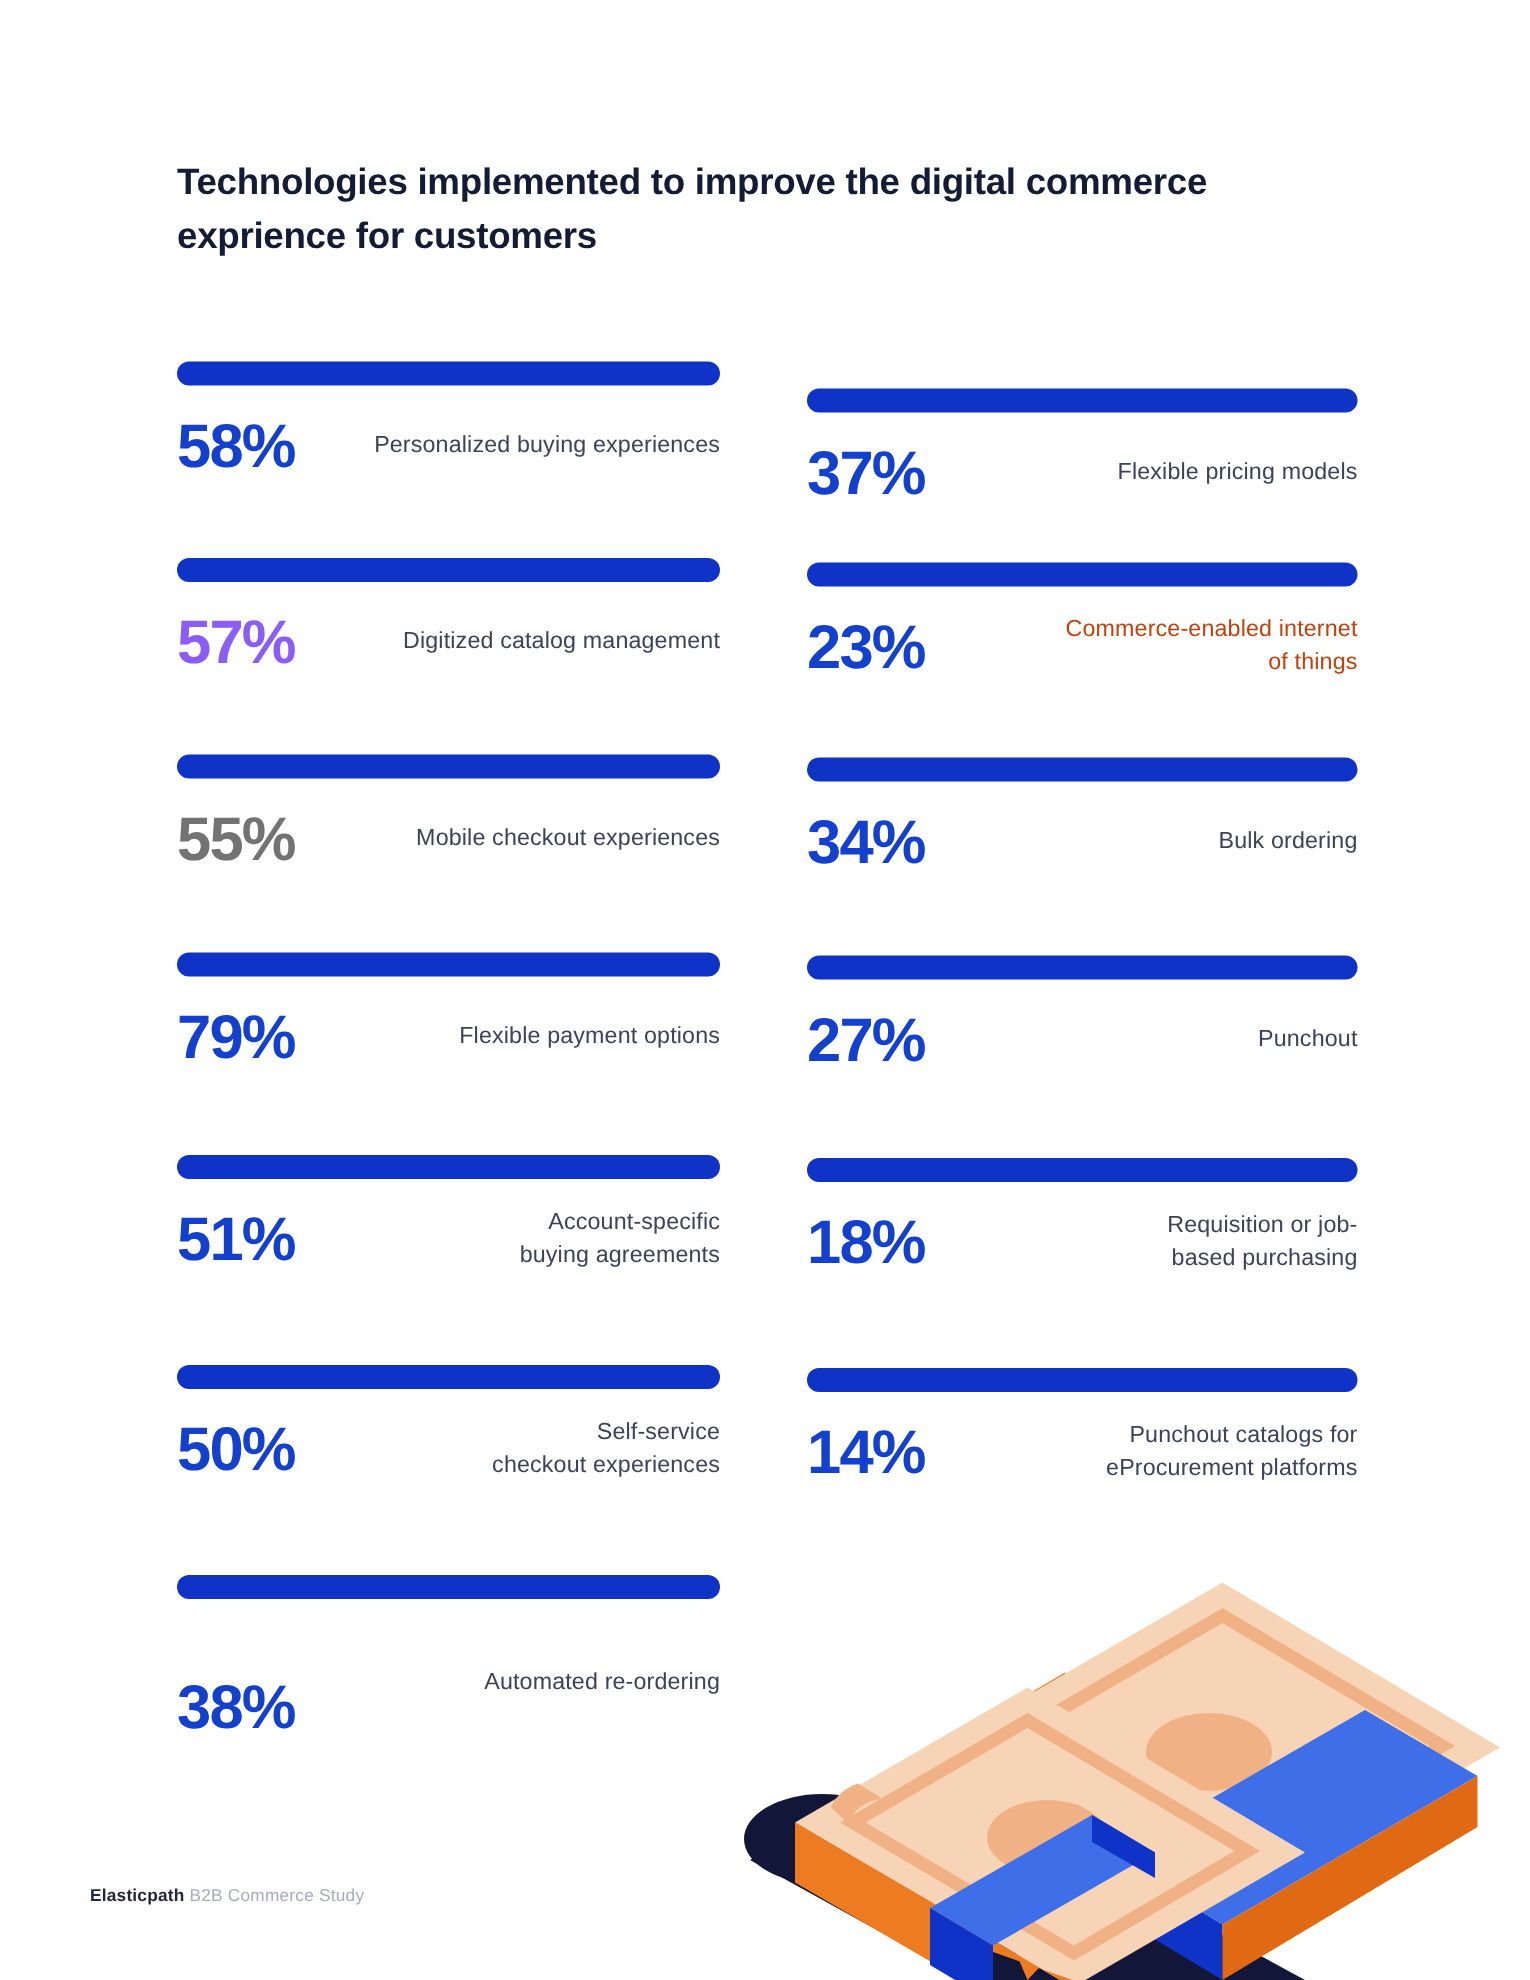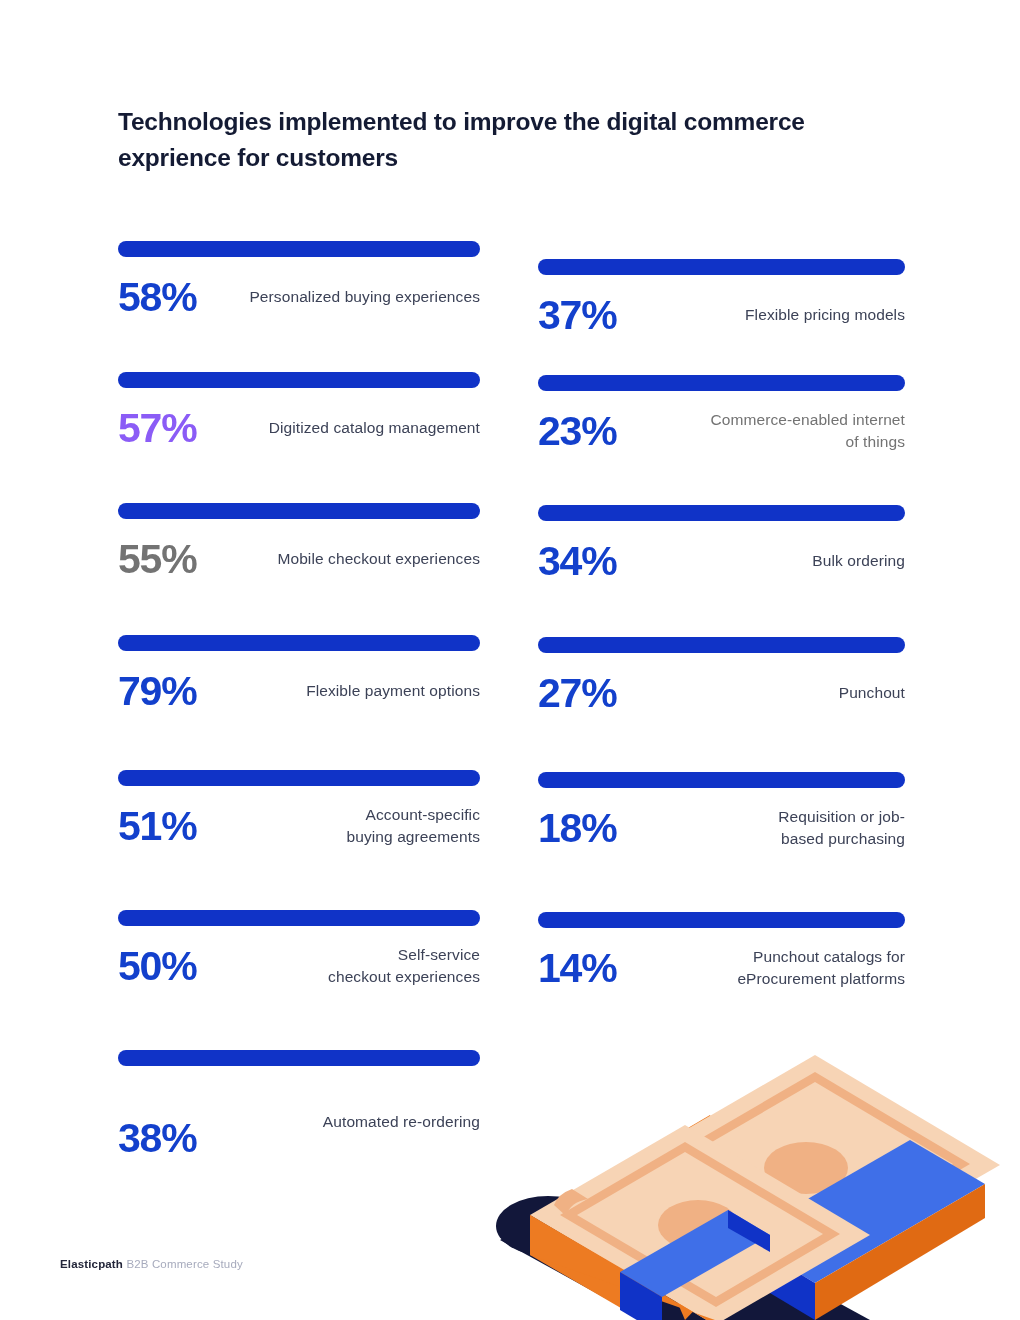--- a/index.html
+++ b/index.html
@@ -222,21 +222,21 @@
         </div>
       </div>
     </div>
 
     <div class="stat col-right" style="top:375px">
       <div class="bar-track">
         <div class="bar-fill" style="background: rgb(16, 51, 199);"></div>
       </div>
       <div class="stat-row">
         <div class="stat-value" style="color: rgb(19, 64, 204);">23%</div>
-        <div class="stat-label" style="color: #737373;">
+        <div class="stat-label" style="color: #c2410c;">
           <span class="l1">Commerce-enabled internet</span>
           <span class="l2">of things</span>
         </div>
       </div>
     </div>
 
     <div class="stat col-right" style="top:505px">
       <div class="bar-track">
         <div class="bar-fill" style="background: rgb(16, 51, 199);"></div>
       </div>

